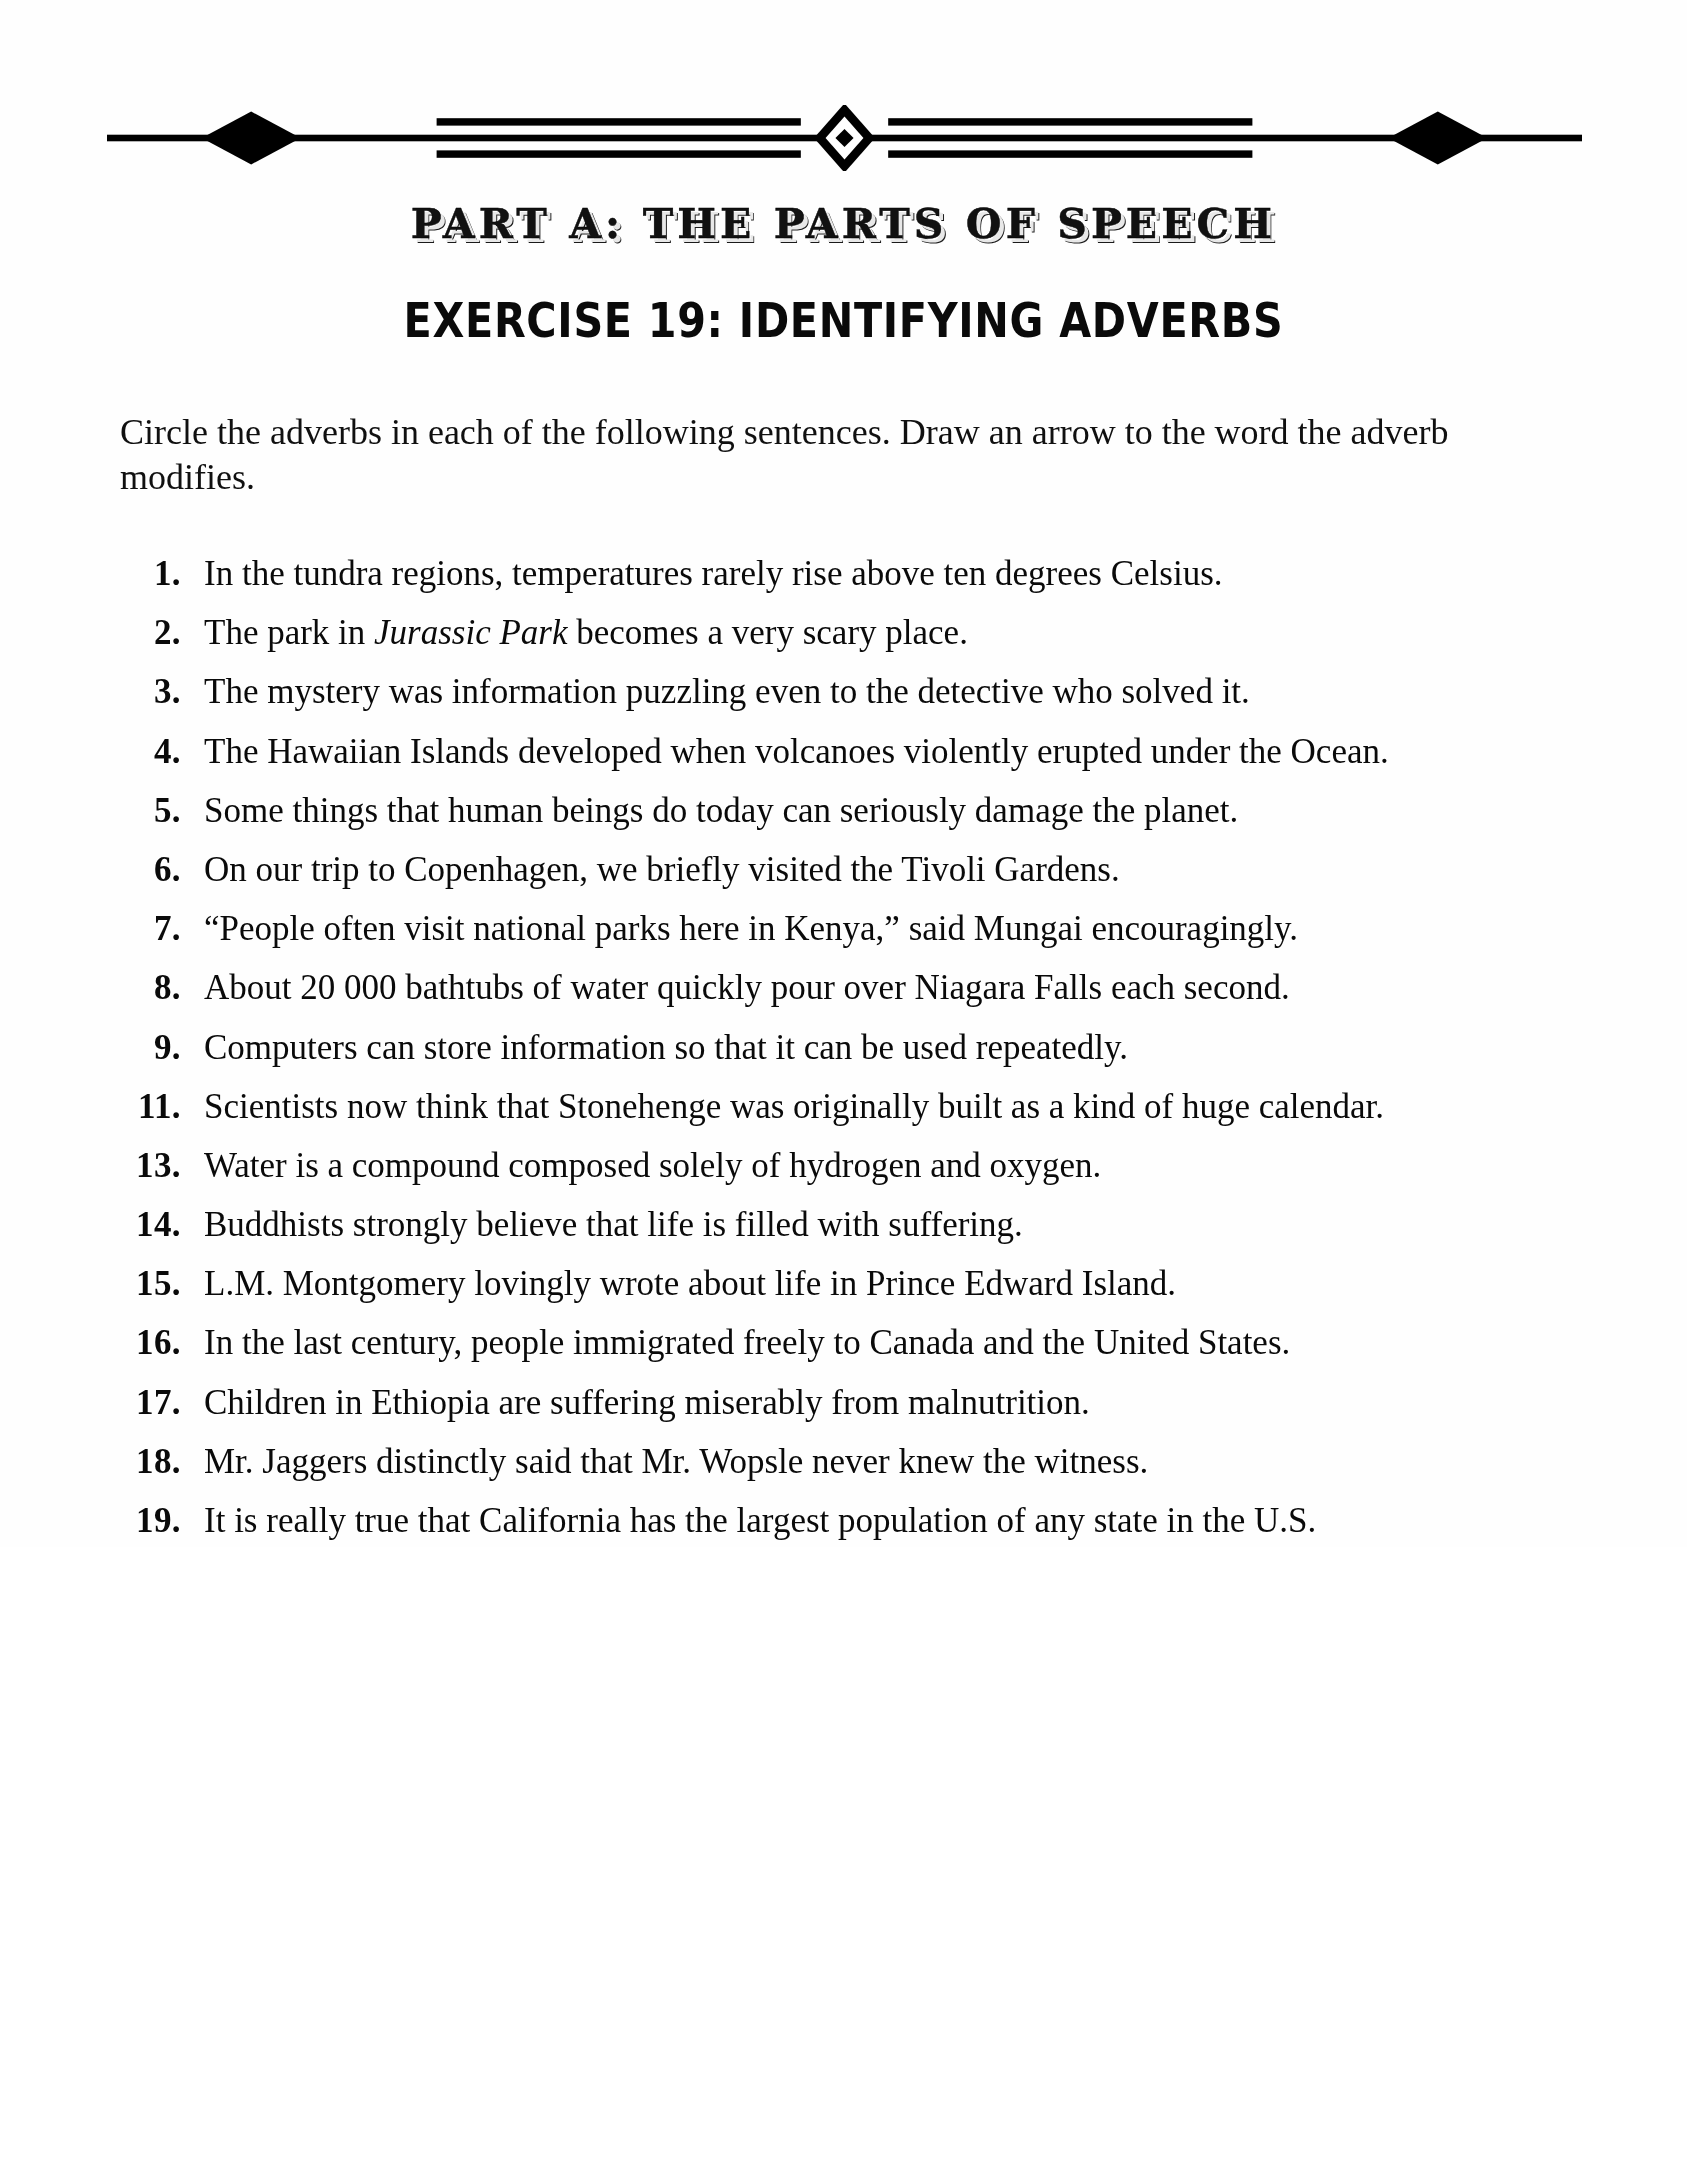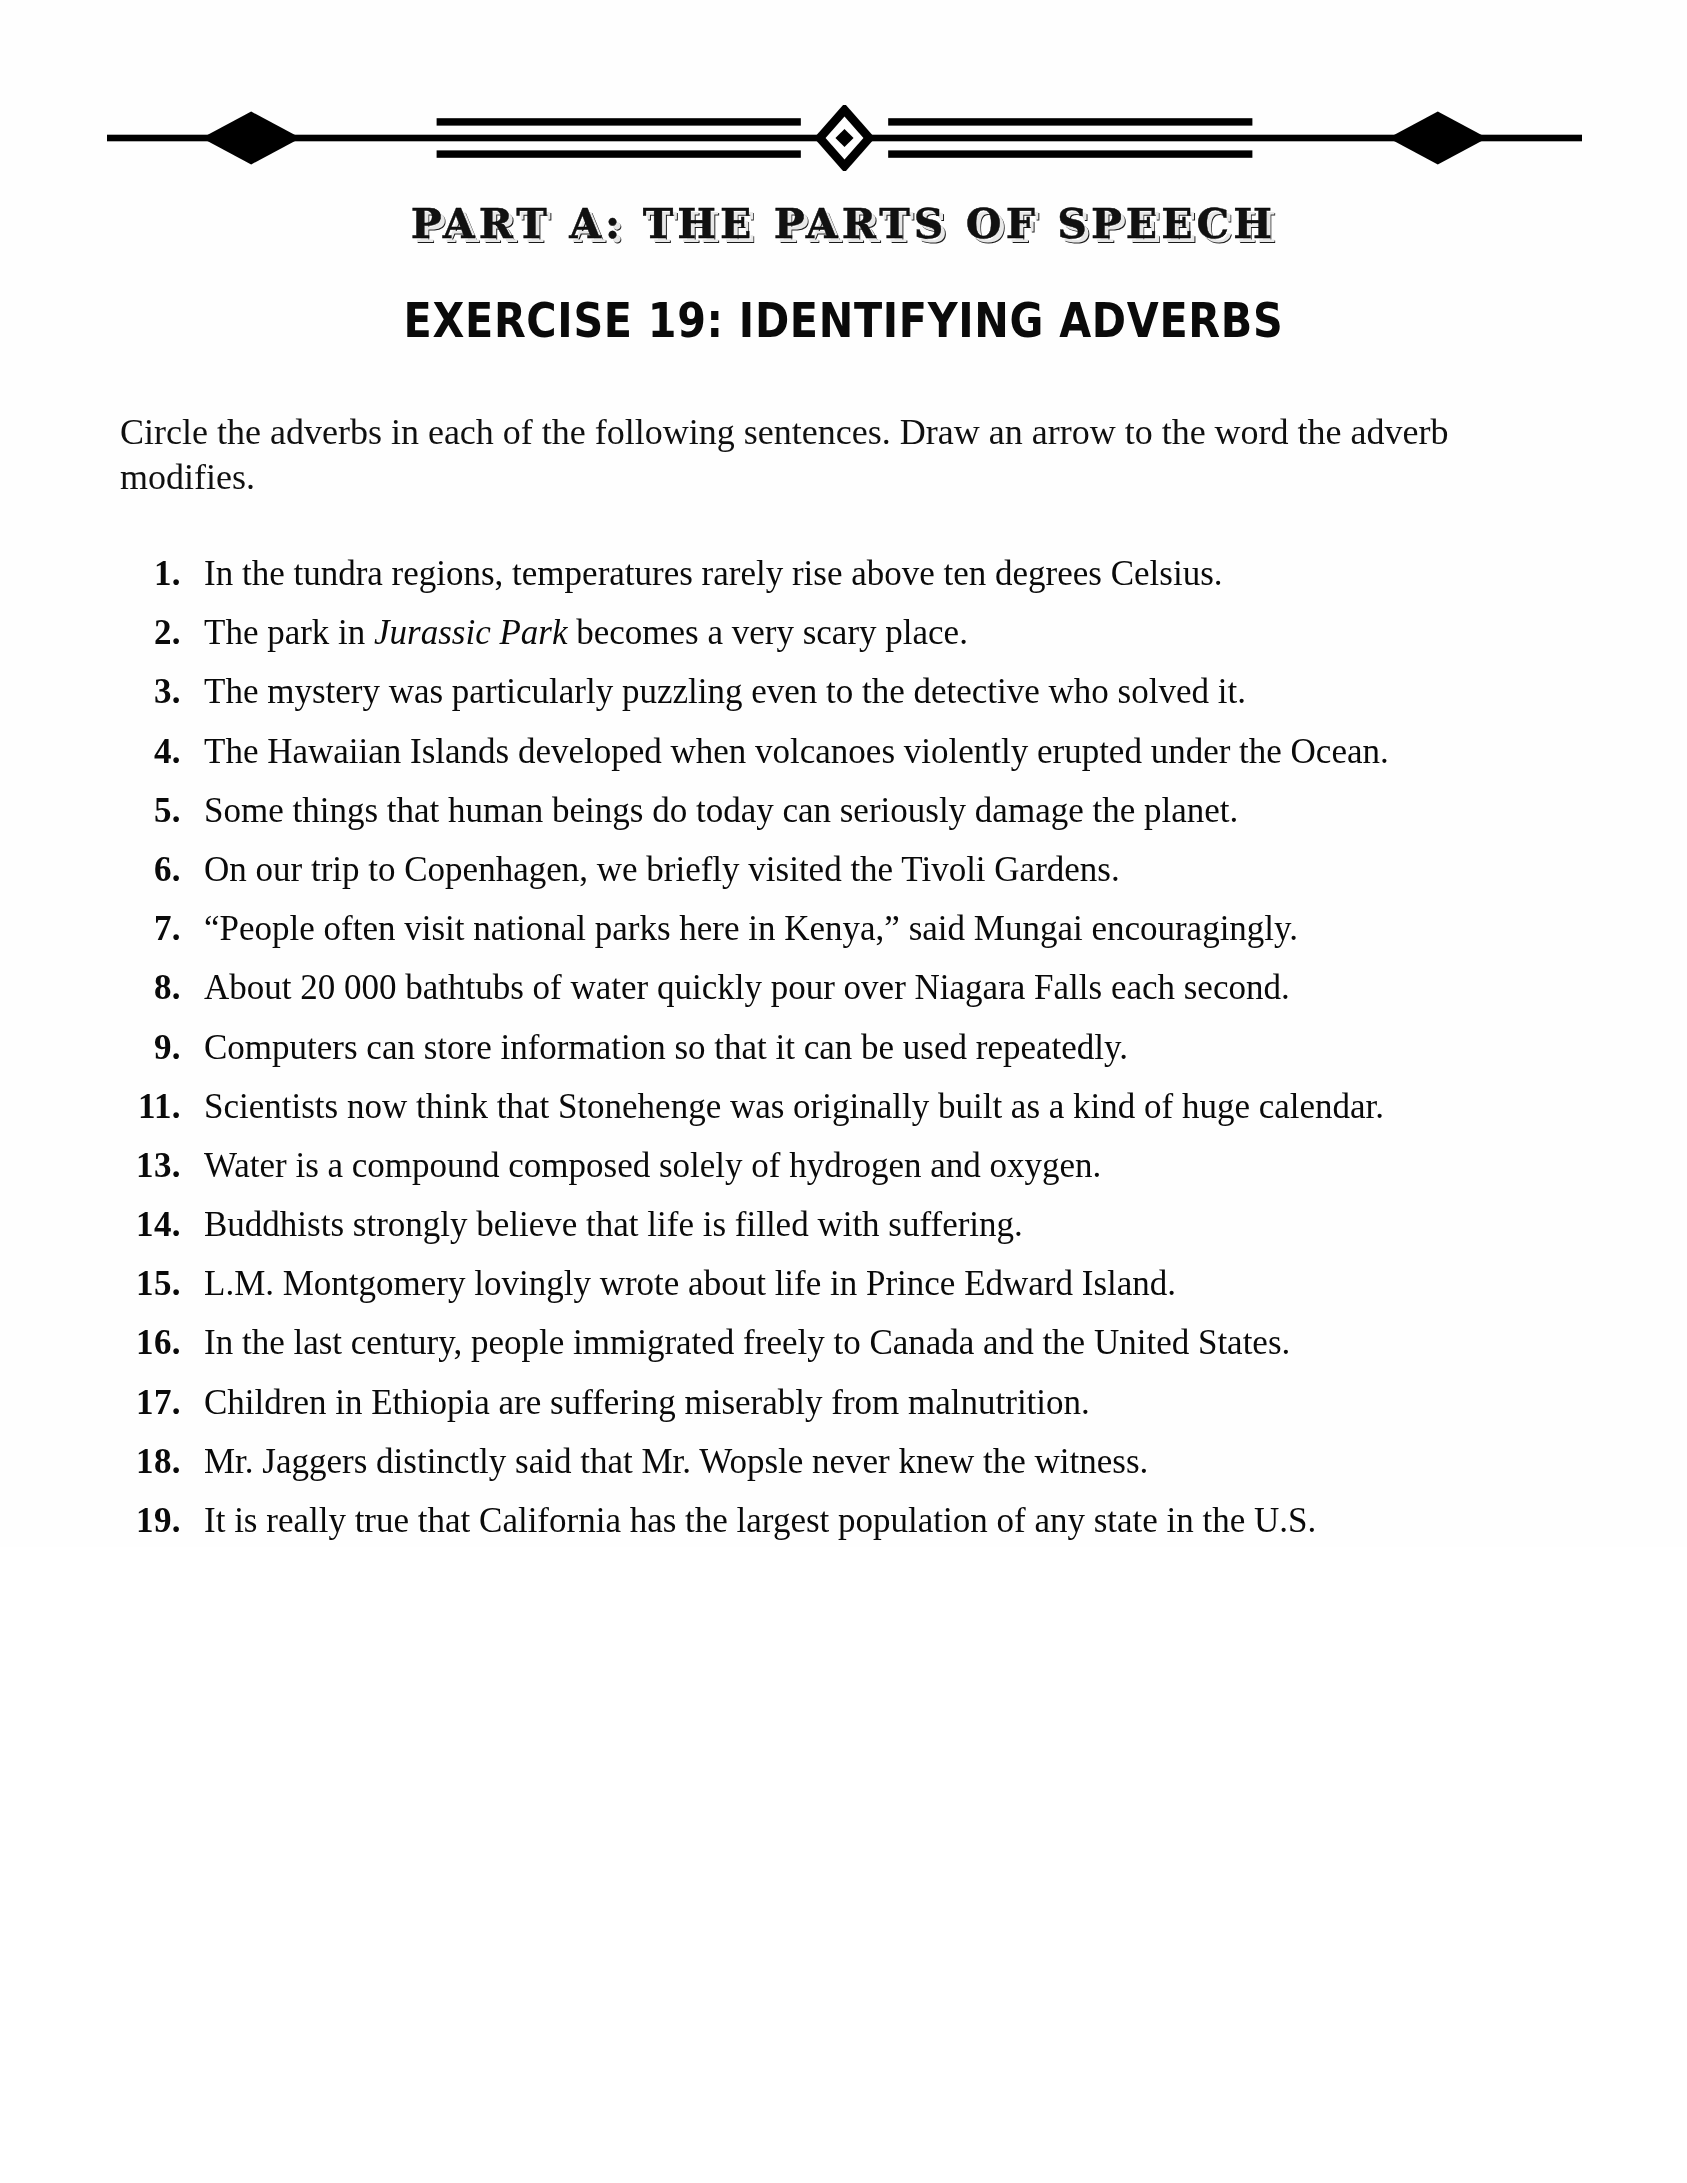--- a/index.html
+++ b/index.html
@@ -167,21 +167,21 @@
       <span class="qtext">In the tundra regions, temperatures rarely rise above ten degrees Celsius.</span>
     </div>
 
     <div class="qrow">
       <span class="qnum">2.</span>
       <span class="qtext">The park in <i>Jurassic Park</i> becomes a very scary place.</span>
     </div>
 
     <div class="qrow">
       <span class="qnum">3.</span>
-      <span class="qtext">The mystery was particularly puzzling even to the detective who solved it.</span>
+      <span class="qtext">The mystery was information puzzling even to the detective who solved it.</span>
     </div>
 
     <div class="qrow">
       <span class="qnum">4.</span>
       <span class="qtext">The Hawaiian Islands developed when volcanoes violently erupted under the Ocean.</span>
     </div>
 
     <div class="qrow">
       <span class="qnum">5.</span>
       <span class="qtext">Some things that human beings do today can seriously damage the planet.</span>

